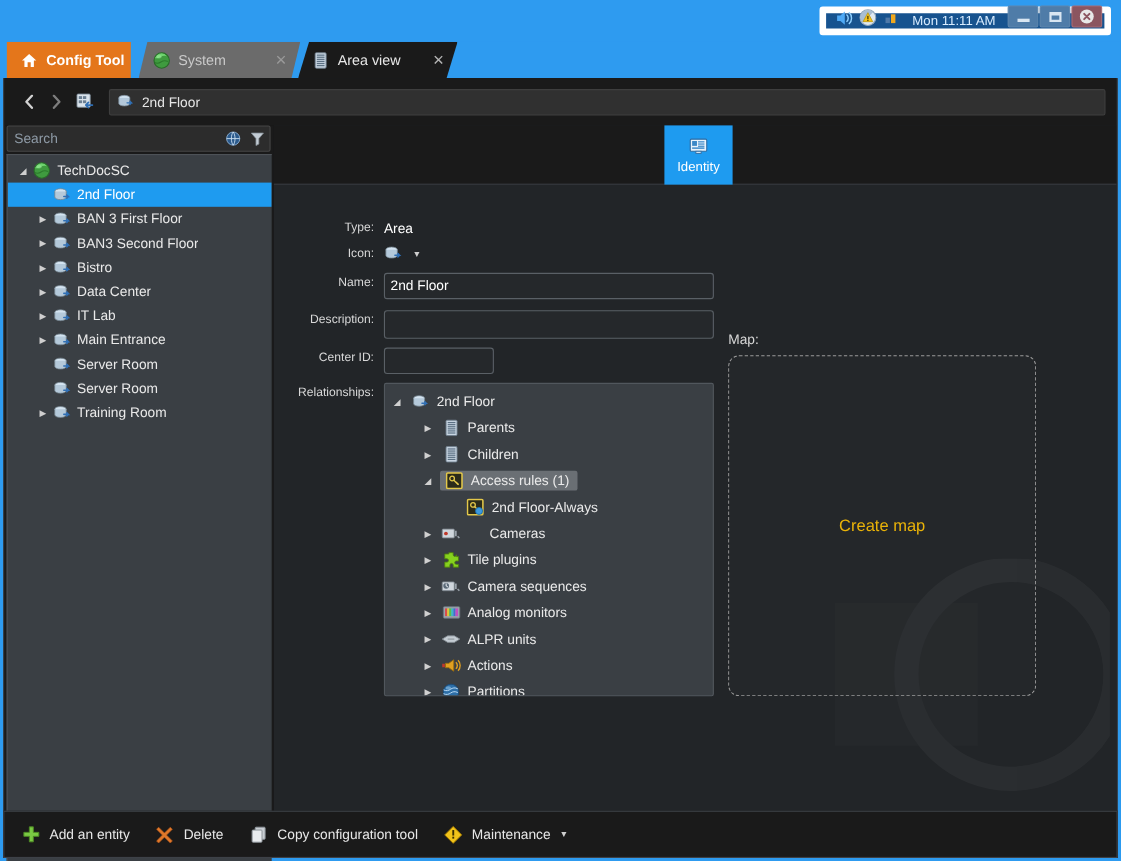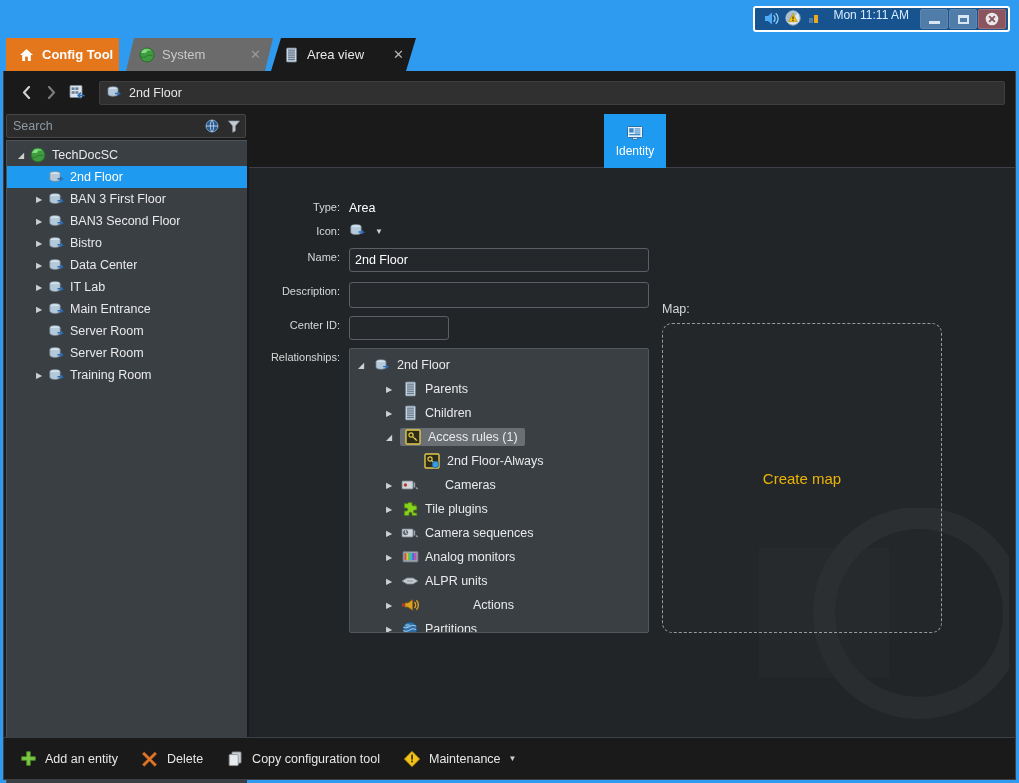--- a/index.html
+++ b/index.html
@@ -15,24 +15,24 @@
     background: #2e9bf0;
   }
 
   
   .titlebar {
     position: absolute; top: 0; left: 0; width: 1019px; height: 38px;
     background: #2e9bf0;
   }
   .tray {
     position: absolute; top: 6px; right: 9px; height: 26px;
-    display: flex; align-items: flex-start;
+    display: flex; align-items: flex-end;
     background: #17538f; border-radius: 3px;
     padding: 0 2px 0 6px;
-    border: 2px solid #ffffff;
+    border: 6px solid #ffffff;
   }
   .tray-icon { width: 20px; height: 20px; display:flex; align-items:center; justify-content:center; margin-right:2px; }
   .tray-clock {
     color: #d8ecff; font-size: 12px; padding: 0 10px 0 6px; white-space: nowrap;
   }
   .wbtns { display: flex; align-items: center; height: 22px; }
   .wbtn {
     width: 28px; height: 20px; margin-left: 1px;
     display: flex; align-items: center; justify-content: center;
     border: 1px solid #5f86ad; background: #4f7ca8;
@@ -715,21 +715,21 @@
                       <svg width="18" height="12" viewBox="0 0 18 12">
                         <path d="M1 6l5-3h6l5 3-5 3H6z" fill="#c4ccd3" stroke="#7f878e" stroke-width=".8"></path>
                         <path d="M6 6h6" stroke="#7f878e" stroke-width=".8"></path>
                       </svg>
                     </span>
                     <span>ALPR units</span>
                   </span>
                 </div>
                 <div class="rrow" style="padding-left: 28px;">
                   <span class="rarrow">▶</span>
-                  <span style="display: flex; align-items: flex-end; gap: 48px;">
+                  <span style="display: flex; align-items: flex-end;">
                     <span class="ricon">
                       <svg width="18" height="14" viewBox="0 0 18 14">
                         <path d="M4 5h3l4.5-3.2v10.4L7 9H4z" fill="#e0a020" stroke="#9b6c0c" stroke-width=".8"></path>
                         <path d="M1 5.4h2.4v3.2H1z" fill="#c0392b"></path>
                         <path d="M13.4 4a4 4 0 010 6" stroke="#e0a020" stroke-width="1.3" fill="none"></path>
                         <path d="M15.4 2.3a6.6 6.6 0 010 9.4" stroke="#e0a020" stroke-width="1.3" fill="none"></path>
                       </svg>
                     </span>
                     <span>Actions</span>
                   </span>

